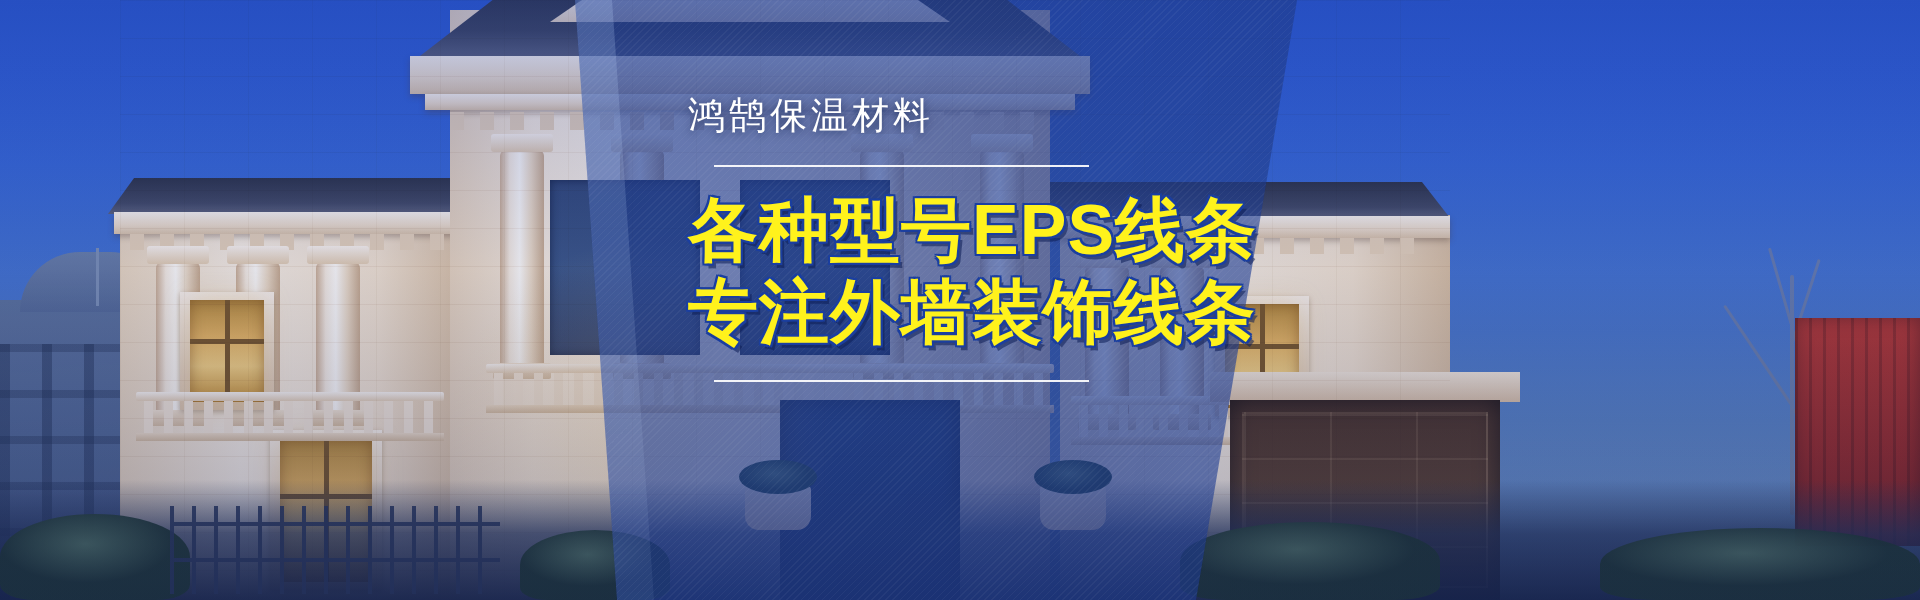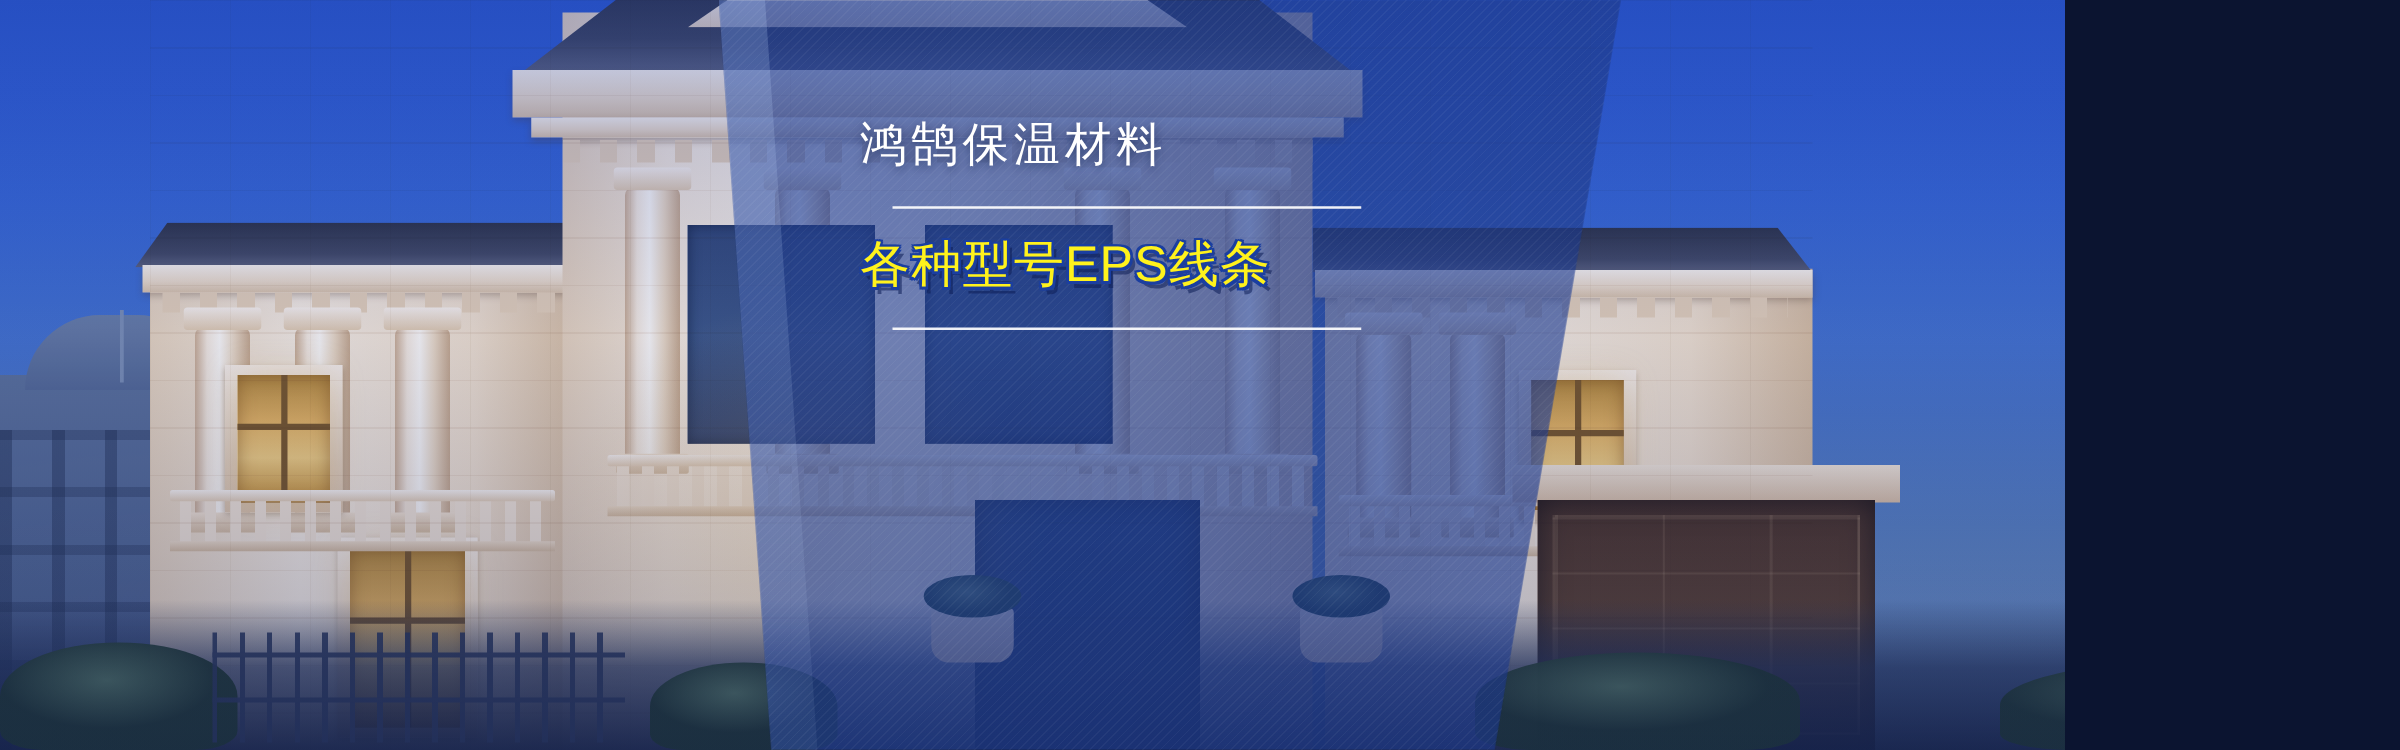--- a/index.html
+++ b/index.html
@@ -1,19 +1,19 @@
 <!DOCTYPE html>
 <html><head>
 <meta charset="utf-8">
 <style>
   * { margin:0; padding:0; box-sizing:border-box; }
   html,body{ background:#0b1430; }
   .banner{
     position:relative;
-    width:1652px; height:600px;
+    width:1920px; height:600px;
     overflow:hidden;
     font-family:"Liberation Sans","DejaVu Sans",sans-serif;
     background:#1b3fa0;
   }
 
   
   .sky{
     position:absolute; inset:0;
     background:
       radial-gradient(150% 90% at 50% 120%, rgba(90,130,205,.55) 0%, rgba(40,70,160,0) 60%),
@@ -291,22 +291,22 @@
     font-weight:400;
     text-shadow:0 2px 8px rgba(0,20,60,.55);
     white-space:nowrap;
   }
   .rule{
     height:2px; width:375px; margin:28px 0 22px 26px;
     background:rgba(255,255,255,.92);
   }
   .rule.bottom{ margin:26px 0 22px 26px; }
   .headline{
-    font-size:40px; line-height:1.18; letter-spacing:1px;
-    font-weight:normal; color:#FFF21C; white-space:nowrap;
+    font-size:70px; line-height:1.18; letter-spacing:1px;
+    font-weight:bold; color:#FFF21C; white-space:nowrap;
     text-shadow:
       -2px 0 0 #1b3fa0, 2px 0 0 #1b3fa0, 0 -2px 0 #1b3fa0, 0 2px 0 #1b3fa0,
       -2px -2px 0 #1b3fa0, 2px -2px 0 #1b3fa0, -2px 2px 0 #1b3fa0, 2px 2px 0 #1b3fa0,
       4px 5px 0 rgba(12,30,86,.55);
   }
   .tagline{
     font-size:31px; color:#ffffff; letter-spacing:3px; white-space:nowrap;
     margin-left:26px;
     text-shadow:0 2px 7px rgba(0,20,60,.6);
   }
@@ -407,16 +407,17 @@
   <div class="atmos"></div>
 
   <div class="panel"></div>
   <div class="panel-lines"></div>
   <div class="panel-edge"></div>
 
   <div class="copy">
     <div class="kicker">鸿鹄保温材料</div>
     <div class="rule"></div>
     <div class="headline">各种型号EPS线条</div>
+    <div class="headline">专注外墙装饰线条</div>
     <div class="rule bottom"></div>
   </div>
 
 </div>
 
 </body></html>

